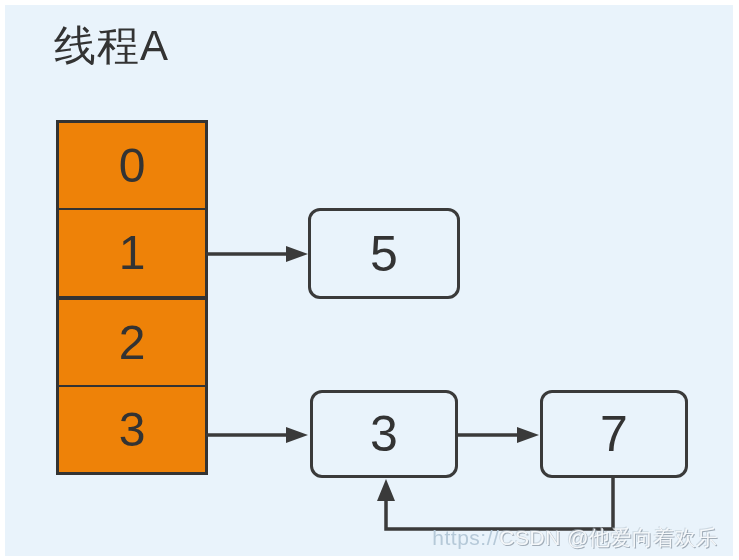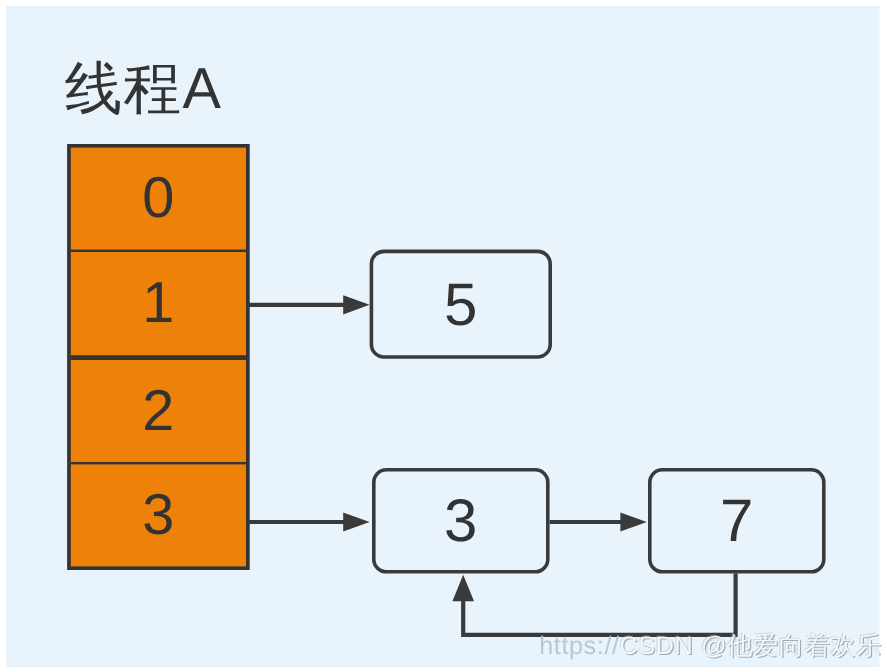--- a/index.html
+++ b/index.html
@@ -19,24 +19,23 @@
     left: 5px;
     top: 5px;
     right: 6px;
     bottom: 4px;
     background: #e9f3fb;
   }
   .title {
     position: absolute;
     left: 54px;
     top: 18px;
-    font-size: 48px;
+    font-size: 42px;
     color: #333333;
     letter-spacing: 1px;
-    margin-top: 24px;
   }
   .array {
     position: absolute;
     left: 56px;
     top: 120px;
     width: 152px;
     height: 355px;
     box-sizing: border-box;
     border: 3px solid #333333;
     background: #ee8208;
@@ -76,21 +75,21 @@
     pointer-events: none;
   }
   .arrows line, .arrows polyline {
     stroke: #3a3a3a;
     stroke-width: 3.5;
     fill: none;
   }
   .arrows polygon { fill: #3a3a3a; }
   .watermark {
     position: absolute;
-    right: 4px;
+    right: 21px;
     bottom: 8px;
     font-size: 21px;
     white-space: nowrap;
     letter-spacing: 0.5px;
   }
   .watermark .wm-prefix {
     color: rgba(178, 198, 214, 0.95);
   }
   .watermark .wm-main {
     color: rgba(248, 250, 252, 0.95);

